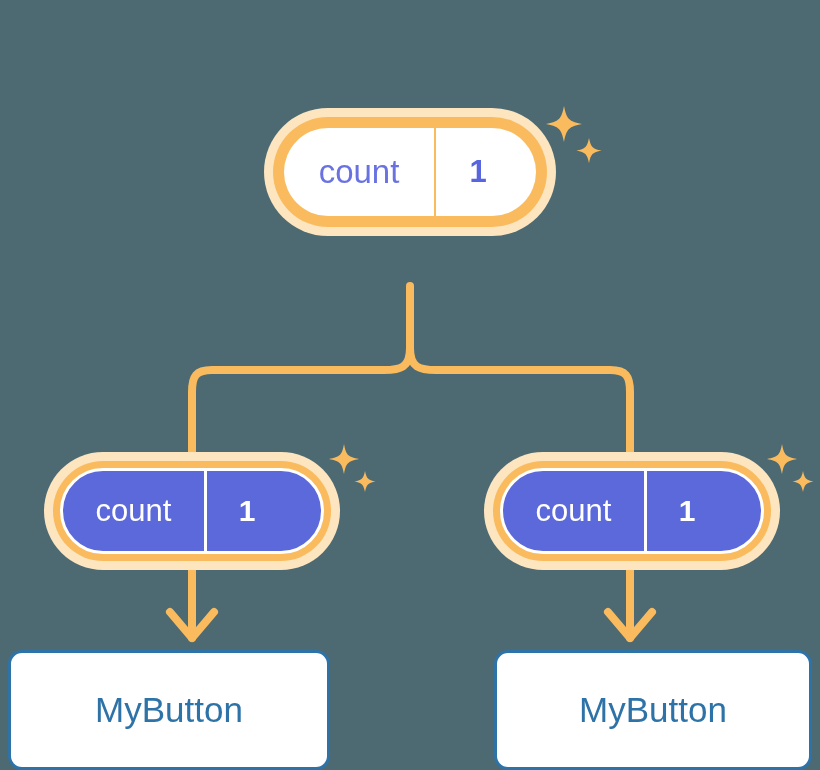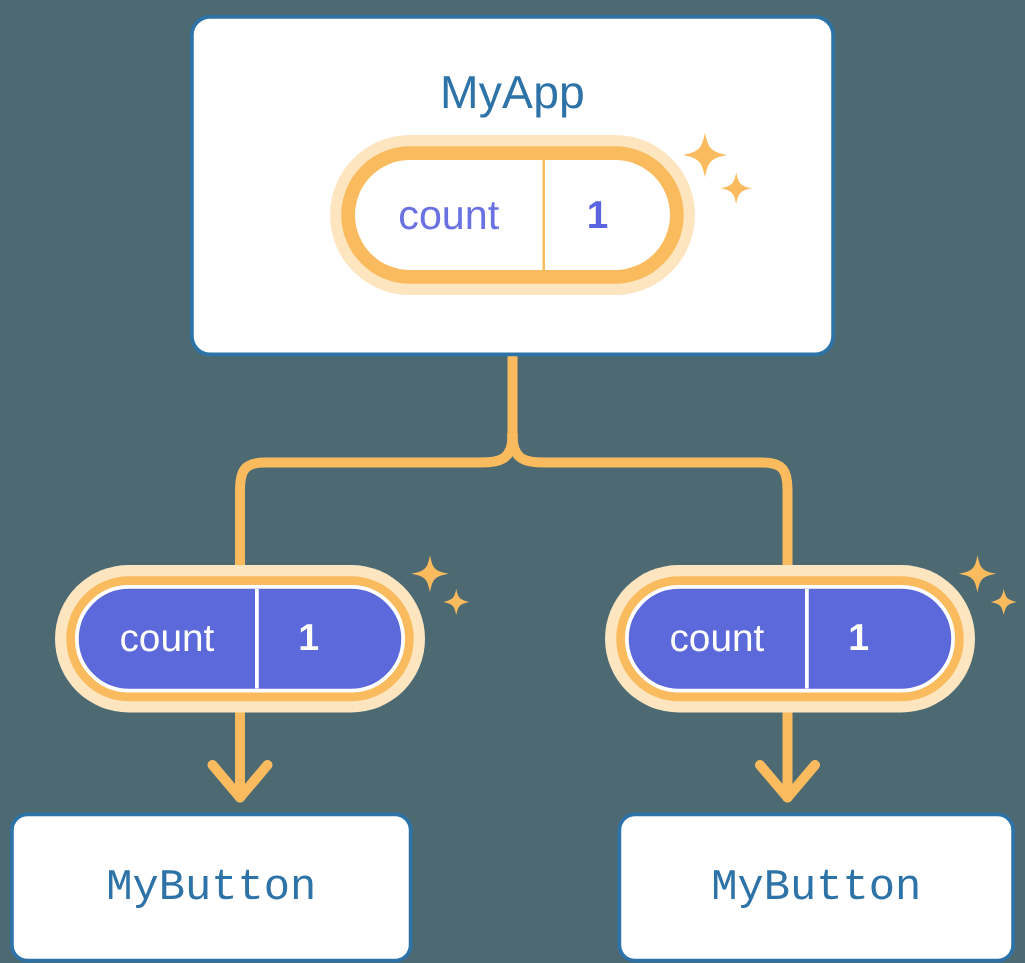--- a/index.html
+++ b/index.html
@@ -152,44 +152,40 @@
     border-radius: 14px;
     box-sizing: border-box;
     display: flex;
     align-items: center;
     justify-content: center;
   }
   .btn-label {
     color: #2e73a8;
     font-size: 35px;
     font-weight: 400;
-    font-family: Liberation Mono, monospace;
   }
 </style>
 </head>
 <body>
 
 <div id="stage">
 
   <svg id="wires" viewBox="0 0 820 770" width="820" height="770">
 
     <path d="M 410 286 L 410 348" fill="none" stroke="#fabb5e" stroke-width="8" stroke-linecap="round"></path>
     <path d="M 410 348 C 410 368 400 370 384 370 L 212 370 C 196 370 192 376 192 392 L 192 452" fill="none" stroke="#fabb5e" stroke-width="8" stroke-linecap="round"></path>
     <path d="M 410 348 C 410 368 420 370 436 370 L 610 370 C 626 370 630 376 630 392 L 630 452" fill="none" stroke="#fabb5e" stroke-width="8" stroke-linecap="round"></path>
 
     <path d="M 192 566 L 192 638" fill="none" stroke="#fabb5e" stroke-width="8" stroke-linecap="round"></path>
     <path d="M 170 612 L 192 638 L 214 612" fill="none" stroke="#fabb5e" stroke-width="8" stroke-linecap="round" stroke-linejoin="round"></path>
 
     <path d="M 630 566 L 630 638" fill="none" stroke="#fabb5e" stroke-width="8" stroke-linecap="round"></path>
     <path d="M 608 612 L 630 638 L 652 612" fill="none" stroke="#fabb5e" stroke-width="8" stroke-linecap="round" stroke-linejoin="round"></path>
   </svg>
 
-  <div class="app-card">
-    <div class="app-title">MyApp</div>
-  </div>
 
   <div class="pill-wrap pill-top" style="left:264px; top:108px; width:292px; height:128px;">
     <div class="pill-halo"></div>
     <div class="pill-ring"></div>
     <div class="pill-inner">
       <div class="pill-cell pill-key">count</div>
       <div class="pill-cell pill-val">1</div>
     </div>
   </div>
 

